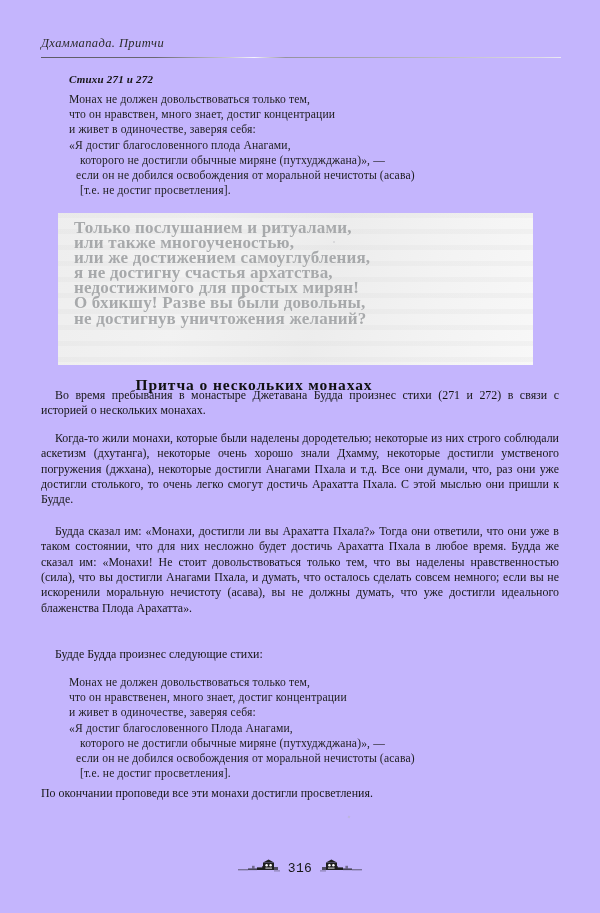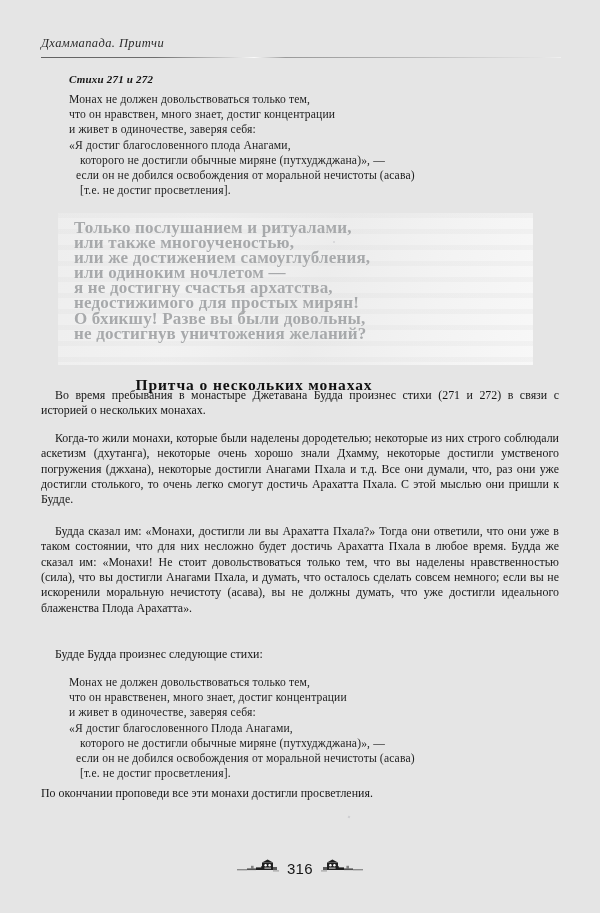--- a/index.html
+++ b/index.html
@@ -14,21 +14,21 @@
     position: relative;
     overflow: hidden;
     font-family: "Liberation Serif", "DejaVu Serif", serif;
     color: #1a1a1a;
     -webkit-font-smoothing: antialiased;
   }
 
   .page {
     position: absolute;
     inset: 0;
-    background: #e5e5e5;
+    background: #c4b5fd;
   }
 
   
   .running-head {
     position: absolute;
     left: 41px;
     top: 36px;
     width: 520px;
   }
   .running-head .rh-text {
@@ -168,22 +168,22 @@
     position: absolute;
     left: 0;
     top: 858px;
     width: 600px;
     display: flex;
     align-items: center;
     justify-content: center;
     gap: 6px;
   }
   .folio-number {
-    font-family: Liberation Sans, sans-serif;
-    font-size: 15px;
+    font-family: Liberation Mono, monospace;
+    font-size: 13px;
     color: #161616;
     letter-spacing: .4px;
   }
   .ornament { display: block; }
   .ornament.flip { transform: scaleX(-1); }
 
   
   .speck { position: absolute; background: #b8b8bd; opacity: .5; }
   .speck.s1 { left: 348px; top: 816px; width: 2px; height: 2px; transform: rotate(18deg); }
   .speck.s2 { left: 333px; top: 241px; width: 2px; height: 2px; opacity: .35; }
@@ -208,21 +208,20 @@
     <span class="vline i1">которого не достигли обычные миряне (путхуджджана)», —</span>
     <span class="vline i2">если он не добился освобождения от моральной нечистоты (асава)</span>
     <span class="vline i1">[т.е. не достиг просветления].</span>
   </div>
 
   <div class="quote-panel">
     <div class="quote-text">
       <span class="qline">Только послушанием и ритуалами,</span>
       <span class="qline">или также многоученостью,</span>
       <span class="qline">или же достижением самоуглубления,</span>
-      <span class="qline">или одиноким ночлетом —</span>
       <span class="qline">я не достигну счастья архатства,</span>
       <span class="qline">недостижимого для простых мирян!</span>
       <span class="qline">О бхикшу! Разве вы были довольны,</span>
       <span class="qline">не достигнув уничтожения желаний?</span>
     </div>
   </div>
   <div class="speck s2"></div>
 
   <div class="story-heading">Притча о нескольких монахах</div>
 

